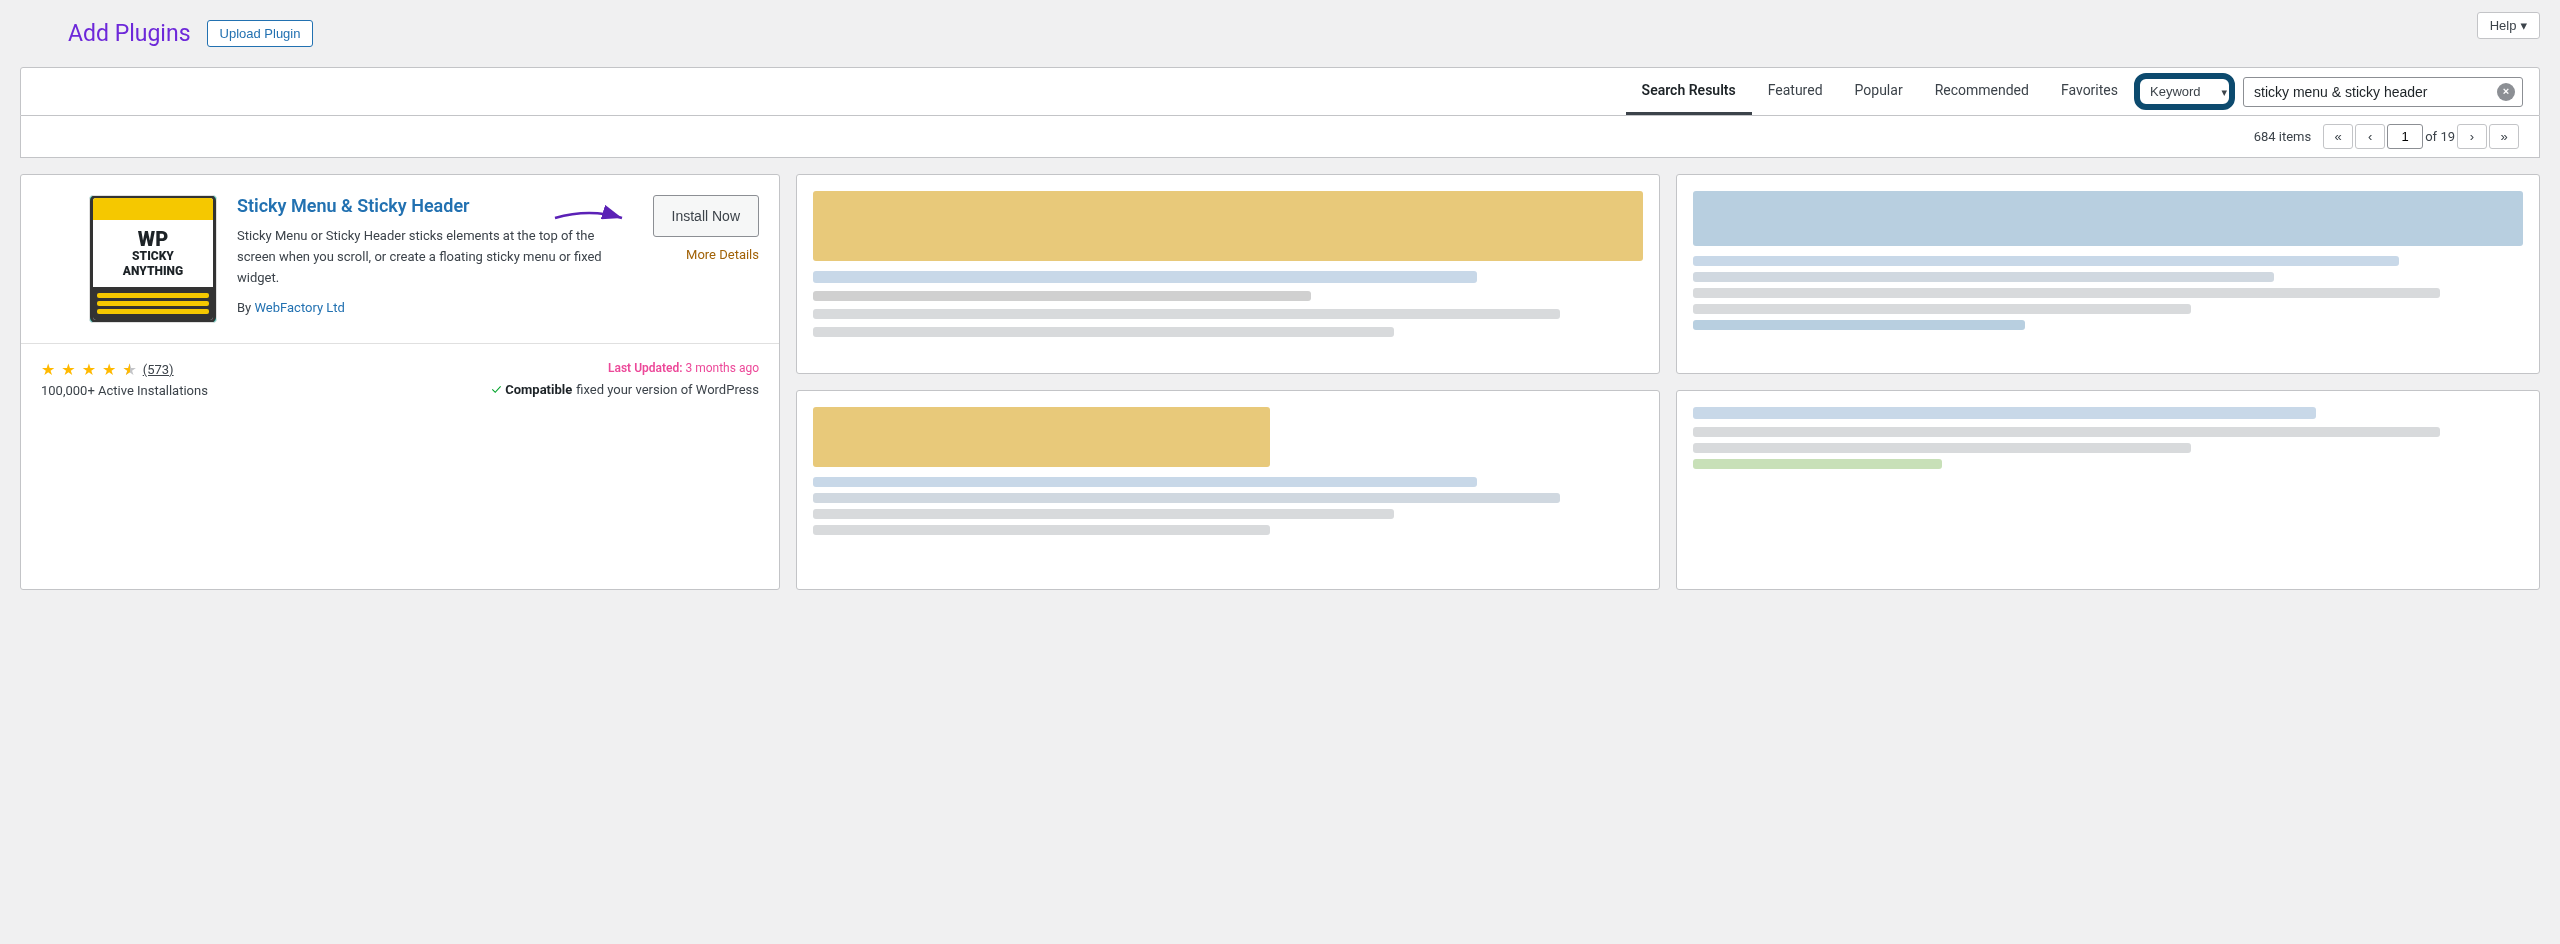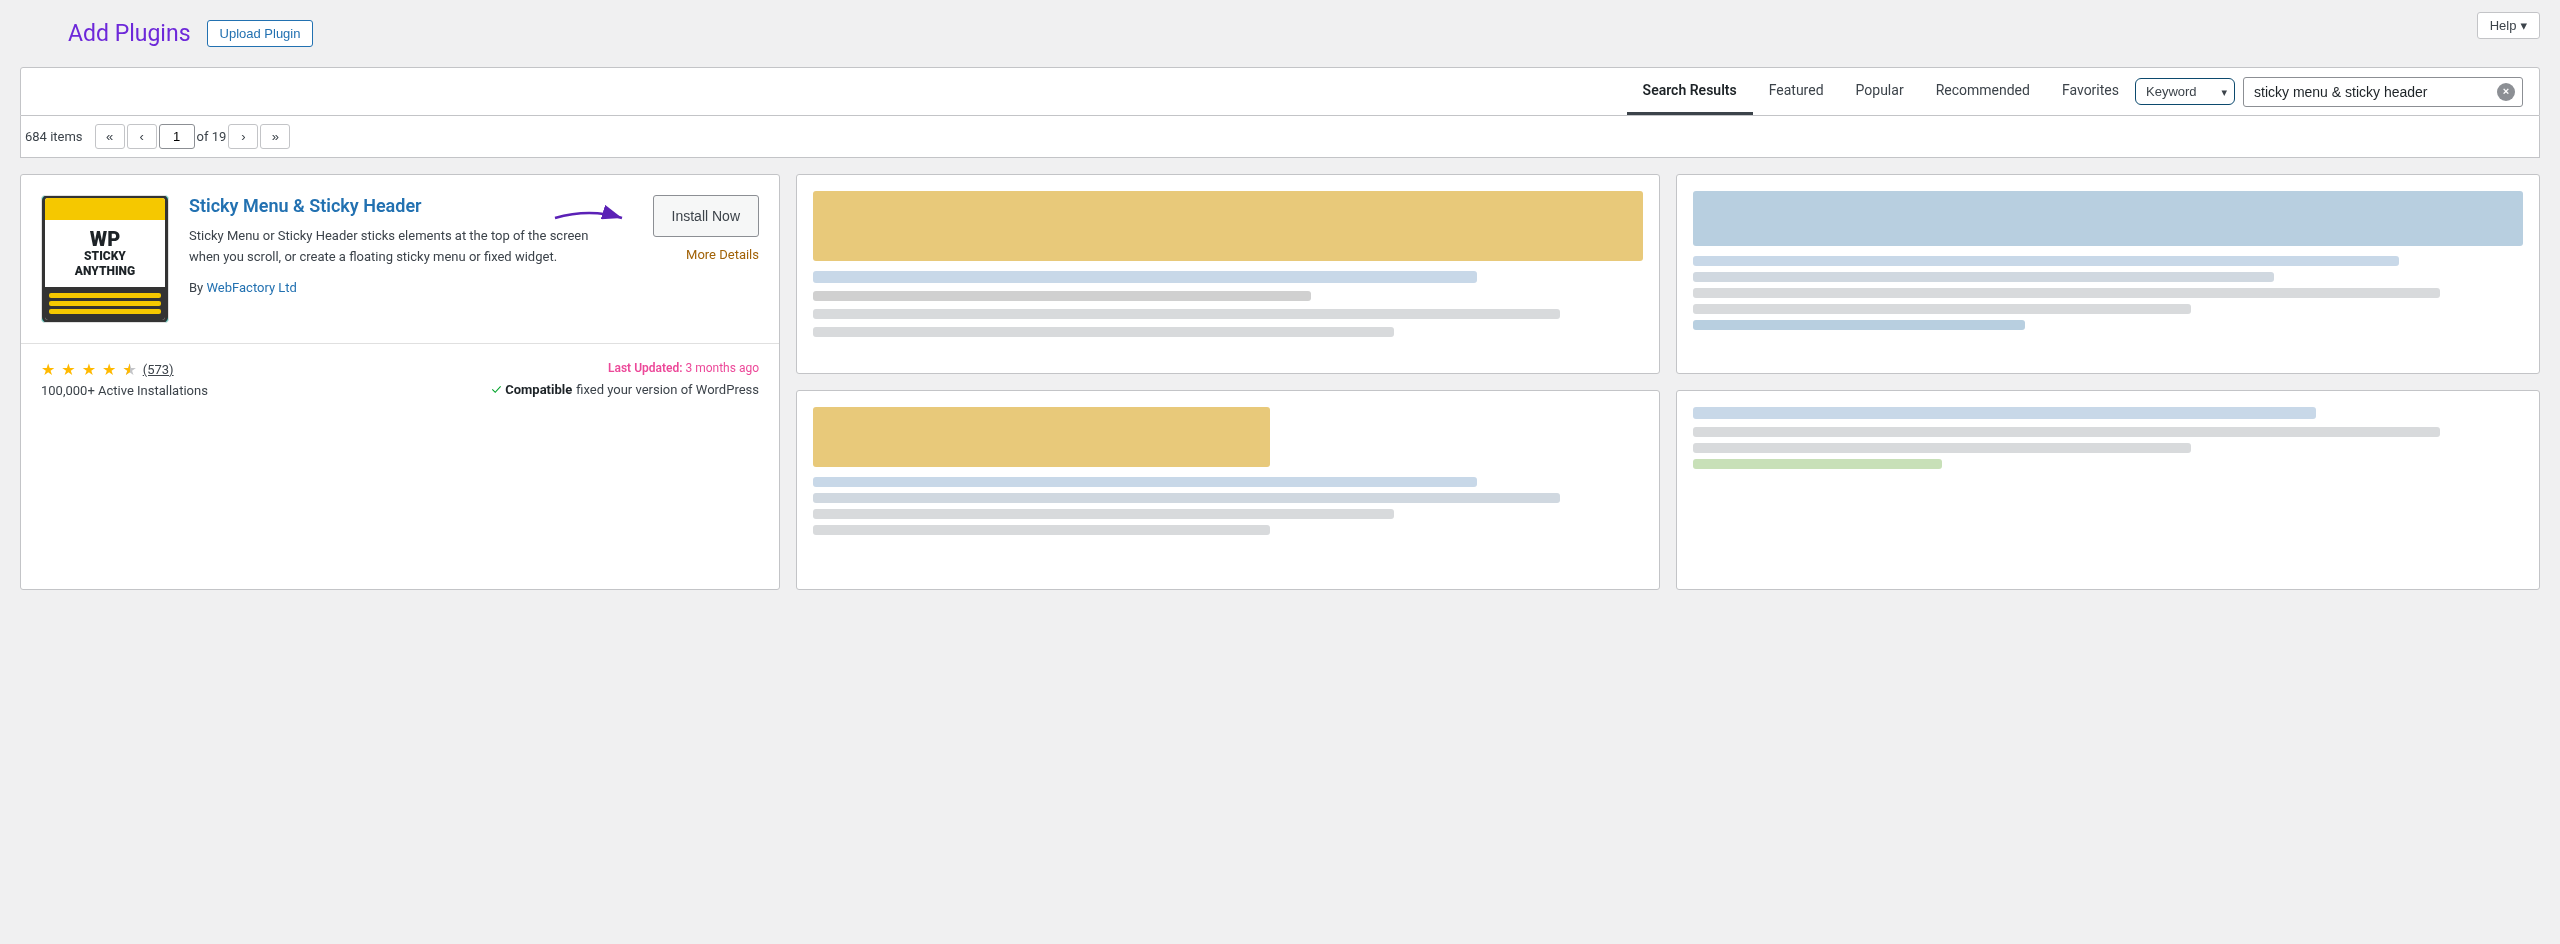--- a/index.html
+++ b/index.html
@@ -83,22 +83,22 @@
       color: #1d2327;
     }
 
     
     .search-area {
       display: flex;
       align-items: center;
       gap: 8px;
     }
     .keyword-select {
-      border: 1px solid #0c4a6e;
-      border-radius: 6px;
+      border: 6px solid #0c4a6e;
+      border-radius: 12px;
       padding: 5px 28px 5px 10px;
       font-size: 13px;
       background: #fff;
       appearance: none;
       cursor: pointer;
       position: relative;
       color: #3c434a;
       min-width: 100px;
     }
     .keyword-wrapper {
@@ -145,23 +145,24 @@
       justify-content: center;
       font-weight: bold;
       line-height: 1;
     }
 
     
     .pagination-bar {
       background: #fff;
       border: 1px solid #c3c4c7;
       border-top: none;
-      padding: 8px 4px;
-      display: flex;
-      align-items: center;
+      padding: 8px 20px;
+      display: flex;
+      align-items: center;
+      justify-content: flex-end;
       gap: 8px;
     }
     .items-count {
       color: #3c434a;
       font-size: 13px;
       margin-right: 4px;
     }
     .pagination-btns {
       display: flex;
       align-items: center;
@@ -217,20 +218,21 @@
       width: 128px;
       height: 128px;
       flex-shrink: 0;
       border: 1px solid #e0e0e0;
       border-radius: 4px;
       background: #14b8a6;
       display: flex;
       align-items: center;
       justify-content: center;
       overflow: hidden;
+      margin-left: 48px;
     }
     
     .wp-sticky-icon {
       width: 128px;
       height: 128px;
       background: #fff;
       border: 3px solid #333;
       border-radius: 6px;
       position: relative;
       overflow: hidden;

